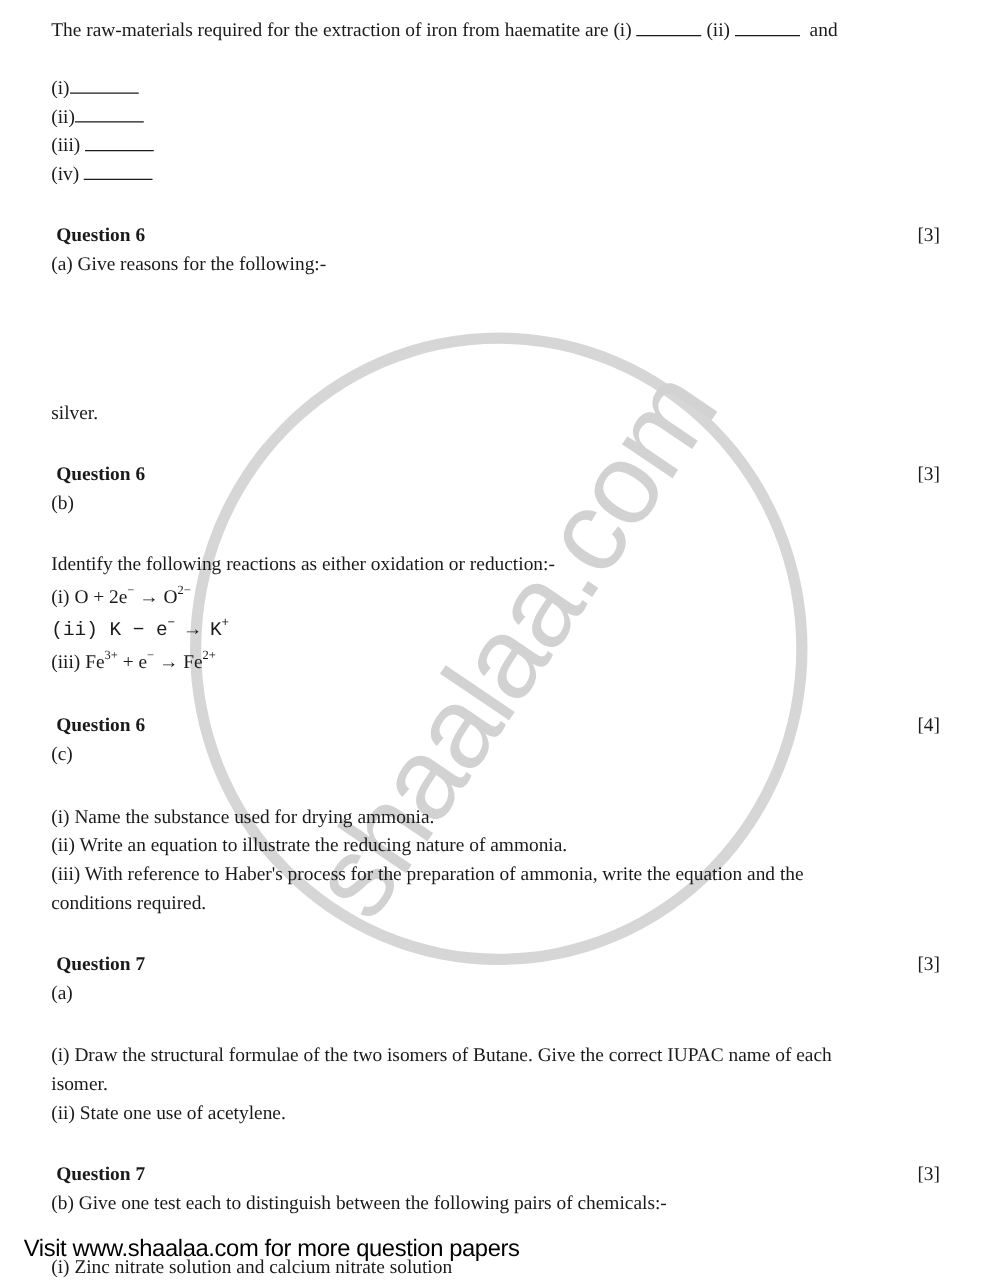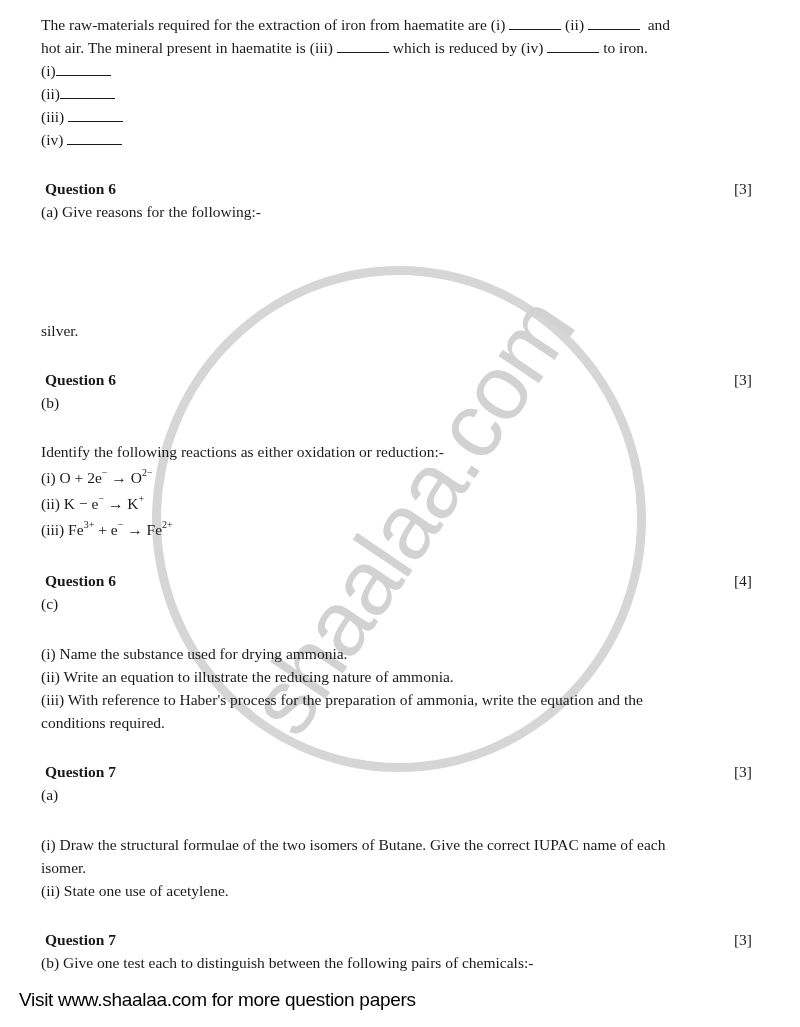--- a/index.html
+++ b/index.html
@@ -43,45 +43,38 @@
 
   <div class="content">
 
     <div class="ln" style="top:15px;">
       <span>The raw-materials required for the extraction of iron from haematite are (i)</span>
       <span class="blank" style="width:52px;"></span>
       <span>(ii)</span>
       <span class="blank" style="width:52px;"></span>
       &nbsp;<span>and</span>
     </div>
-    <div class="ln" style="top:38px;">
-      <span>hot air. The mineral present in haematite is (iii)</span>
-      <span class="blank" style="width:52px;"></span>
-      <span>which is reduced by (iv)</span>
-      <span class="blank" style="width:52px;"></span>
-      <span>to iron.</span>
-    </div>
     <div class="ln" style="top:61px;"><span>(i)</span><span class="blank" style="width:55px;"></span></div>
     <div class="ln" style="top:84px;"><span>(ii)</span><span class="blank" style="width:55px;"></span></div>
     <div class="ln" style="top:107px;"><span>(iii)</span>&nbsp;<span class="blank" style="width:55px;"></span></div>
     <div class="ln" style="top:130px;"><span>(iv)</span>&nbsp;<span class="blank" style="width:55px;"></span></div>
 
     <div class="q" style="top:179px;">Question 6</div>
     <div class="mk" style="top:179px;">[3]</div>
     <div class="ln" style="top:202px;">(a) Give reasons for the following:-</div>
     <div class="ln" style="top:321px;">silver.</div>
 
     <div class="q" style="top:370px;">Question 6</div>
     <div class="mk" style="top:370px;">[3]</div>
     <div class="ln" style="top:393px;">(b)</div>
     <div class="ln" style="top:442px;">Identify the following reactions as either oxidation or reduction:-</div>
     <div class="ln" style="top:468px;">
       <span>(i) O + 2e</span><sup>−</sup><span> → O</span><sup>2−</sup>
     </div>
-    <div class="ln" style="top:494px;">
+    <div class="ln" style="top:494px;font-family:Liberation Mono, monospace;">
       <span>(ii) K − e</span><sup>−</sup><span> → K</span><sup>+</sup>
     </div>
     <div class="ln" style="top:520px;">
       <span>(iii) Fe</span><sup>3+</sup><span> + e</span><sup>−</sup><span> → Fe</span><sup>2+</sup>
     </div>
 
     <div class="q" style="top:571px;">Question 6</div>
     <div class="mk" style="top:571px;">[4]</div>
     <div class="ln" style="top:594px;">(c)</div>
     <div class="ln" style="top:644px;">(i) Name the substance used for drying ammonia.</div>
@@ -92,16 +85,17 @@
     <div class="q" style="top:762px;">Question 7</div>
     <div class="mk" style="top:762px;">[3]</div>
     <div class="ln" style="top:785px;">(a)</div>
     <div class="ln" style="top:835px;">(i) Draw the structural formulae of the two isomers of Butane. Give the correct IUPAC name of each</div>
     <div class="ln" style="top:858px;">isomer.</div>
     <div class="ln" style="top:881px;">(ii) State one use of acetylene.</div>
 
     <div class="q" style="top:930px;">Question 7</div>
     <div class="mk" style="top:930px;">[3]</div>
     <div class="ln" style="top:953px;">(b) Give one test each to distinguish between the following pairs of chemicals:-</div>
+    <div class="ln" style="top:1004px;">(i) Zinc nitrate solution and calcium nitrate solution</div>
   </div>
 
   <div class="footer">Visit www.shaalaa.com for more question papers</div>
 </div>
 
 </body></html>

